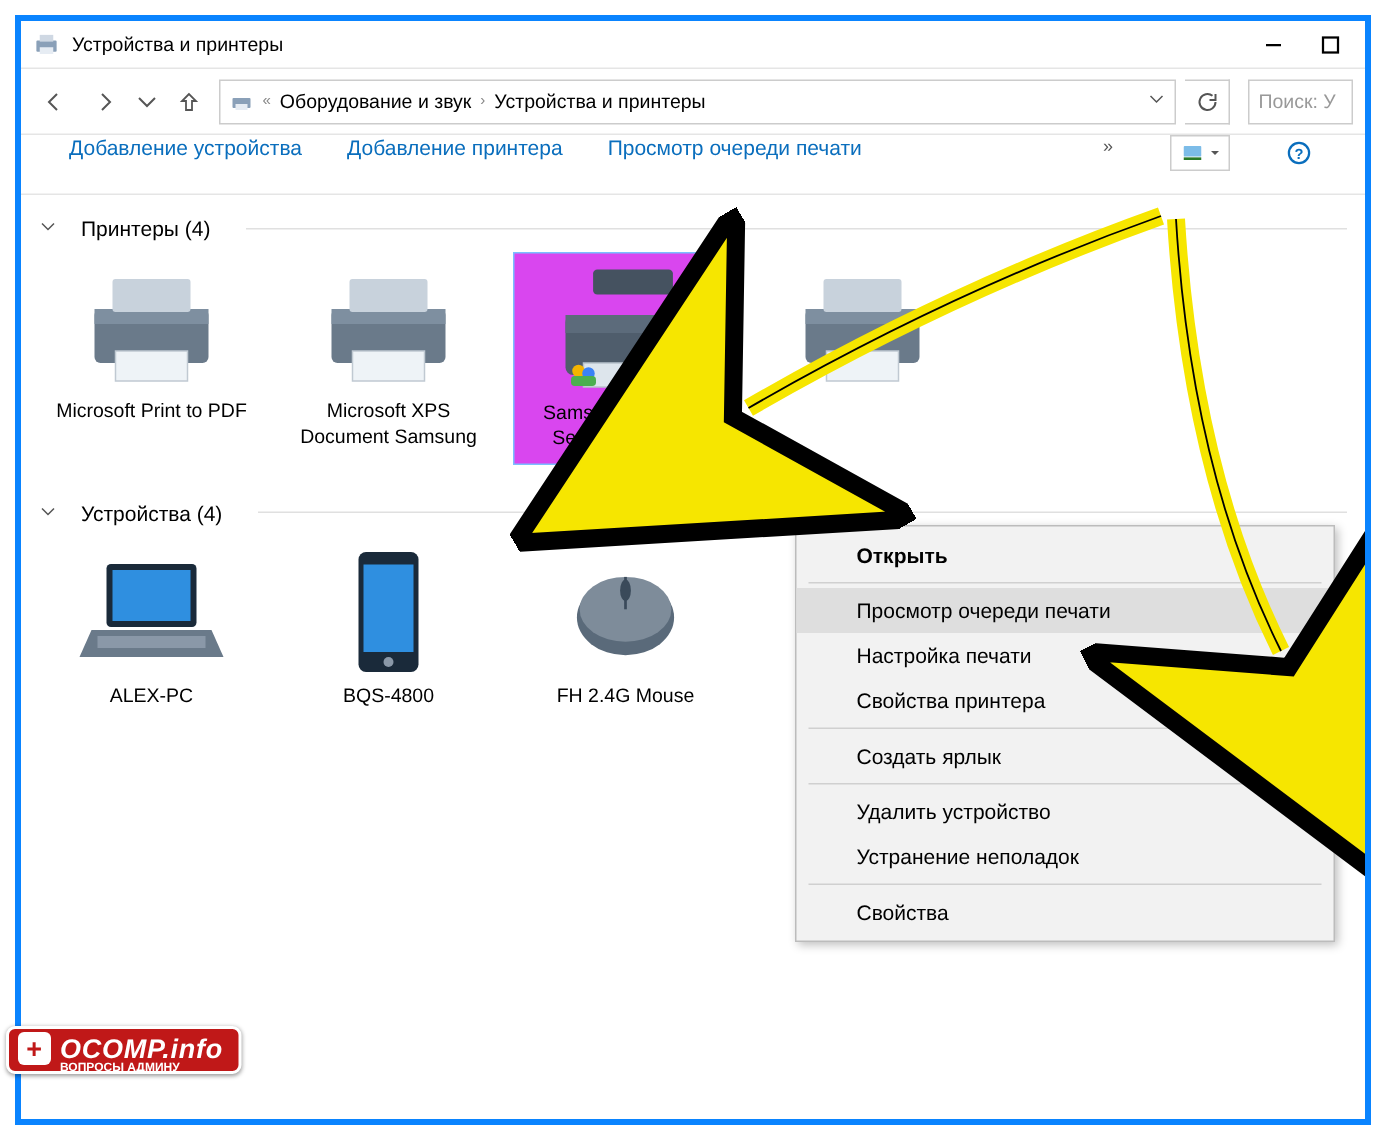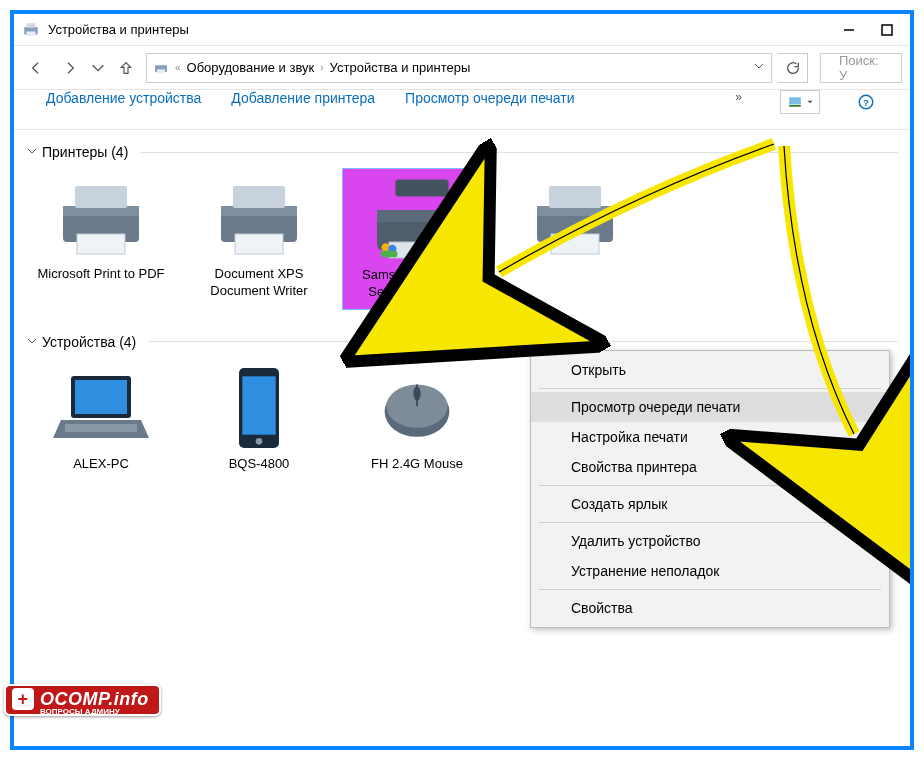--- a/index.html
+++ b/index.html
@@ -27,56 +27,56 @@
   .nav-arrow { width: 28px; height: 28px; display: flex; align-items: center; justify-content: center; color: #666; }
   .nav-arrow svg { width: 16px; height: 16px; }
   .addressbar {
     flex: 1; height: 30px; border: 1px solid #ccc; display: flex; align-items: center;
     padding: 0 6px; font-size: 13px; color: #000; gap: 6px; background: #fff;
   }
   .addressbar .devicon { width: 16px; height: 16px; }
   .addressbar .sep { color: #888; font-size: 10px; }
   .addressbar .chev-end { margin-left: auto; color: #555; }
   .refresh-btn { width: 30px; height: 30px; border: 1px solid #ccc; border-left: none; display: flex; align-items: center; justify-content: center; }
-  .searchbox { width: 82px; height: 30px; border: 1px solid #ccc; margin-left: 6px; display: flex; align-items: center; padding: 0 18px; color: #999; font-size: 13px; overflow: hidden; }
+  .searchbox { width: 70px; height: 30px; border: 1px solid #ccc; margin-left: 6px; display: flex; align-items: center; padding: 0 6px; color: #999; font-size: 13px; overflow: hidden; }
 
   
   .toolbar {
     height: 40px; display: flex; padding: 0 32px;
     border-bottom: 1px solid #e5e5e5; gap: 30px; font-size: 14px; color: #0a6ebd;
   }
   .toolbar .tbitem { cursor: default; }
   .toolbar .more { margin-left: auto; color: #555; font-size: 12px; }
   .toolbar .viewmode { width: 40px; height: 24px; border: 1px solid #ccc; display: flex; align-items: center; justify-content: center; margin-left: 8px; }
   .toolbar .help { width: 24px; height: 24px; display: flex; align-items: center; justify-content: center; color: #0a6ebd; margin-left: 4px; }
 
   
   .content { padding: 8px 12px; }
-  .group-header { display: flex; align-items: center; font-size: 14px; color: #000; margin: 6px 0 8px 0; gap: 4px; }
+  .group-header { display: flex; align-items: center; font-size: 14px; color: #000; margin: 6px 0 8px 0; gap: 16px; }
   .group-header .chev { color: #555; }
   .group-header .line { flex: 1; height: 1px; background: #e0e0e0; margin-left: 8px; }
 
   .items { display: flex; flex-wrap: wrap; gap: 8px; }
   .item {
     width: 150px; padding: 8px 6px; text-align: center; font-size: 13px; color: #000;
     display: flex; flex-direction: column; align-items: center; position: relative;
   }
   .item.selected { background: #d946ef; border: 1px solid #7abfff; }
   .item .iconwrap { width: 100px; height: 84px; display: flex; align-items: center; justify-content: center; position: relative; }
   .item .label { margin-top: 6px; line-height: 1.3; }
   .share-badge { position: absolute; left: 12px; bottom: 2px; width: 20px; height: 20px; }
 
   
   .ctxmenu {
     position: absolute; left: 516px; top: 336px; width: 360px;
     background: #f2f2f2; border: 1px solid #bcbcbc; box-shadow: 2px 2px 6px rgba(0,0,0,.25);
     font-size: 14px; color: #000; padding: 4px 0; z-index: 20;
   }
   .ctxmenu .mi { padding: 7px 16px 7px 40px; position: relative; }
-  .ctxmenu .mi.bold { font-weight: 400; }
+  .ctxmenu .mi.bold { font-weight: 700; }
   .ctxmenu .mi.highlight { background: #dedede; }
   .ctxmenu .sep { height: 1px; background: #d0d0d0; margin: 3px 8px; }
 
   
   .arrows { position: absolute; left: 0; top: 0; width: 100%; height: 100%; pointer-events: none; z-index: 30; }
 
   
   .watermark {
     position: absolute; left: 4px; bottom: 44px; z-index: 40;
     display: flex; align-items: center; background: #c01818; color: #fff;
@@ -209,21 +209,21 @@
       </div>
       <div class="item">
         <div class="iconwrap">
           <svg viewBox="0 0 100 80" width="100" height="80">
             <rect x="12" y="28" width="76" height="36" rx="4" fill="#6a7a8a"></rect>
             <rect x="12" y="28" width="76" height="10" fill="#7e8fa0"></rect>
             <rect x="24" y="8" width="52" height="22" fill="#c8d2dc" rx="2"></rect>
             <rect x="26" y="56" width="48" height="20" fill="#eef3f7" stroke="#c0c9d2"></rect>
           </svg>
         </div>
-        <span class="label">Document XPS Document Writer</span>
+        <span class="label">Microsoft XPS Document Samsung</span>
       </div>
       <div class="item selected">
         <div class="iconwrap">
           <svg viewBox="0 0 100 90" width="100" height="90">
             <g transform="translate(20,0) scale(0.7)">
               <rect x="12" y="8" width="76" height="24" rx="4" fill="#455260"></rect>
             </g>
             <rect x="10" y="36" width="80" height="40" rx="5" fill="#4f5d6c"></rect>
             <rect x="10" y="36" width="80" height="12" fill="#5c6b7b"></rect>
             <rect x="22" y="68" width="56" height="16" fill="#dde5ec" stroke="#b8c2cc"></rect>

